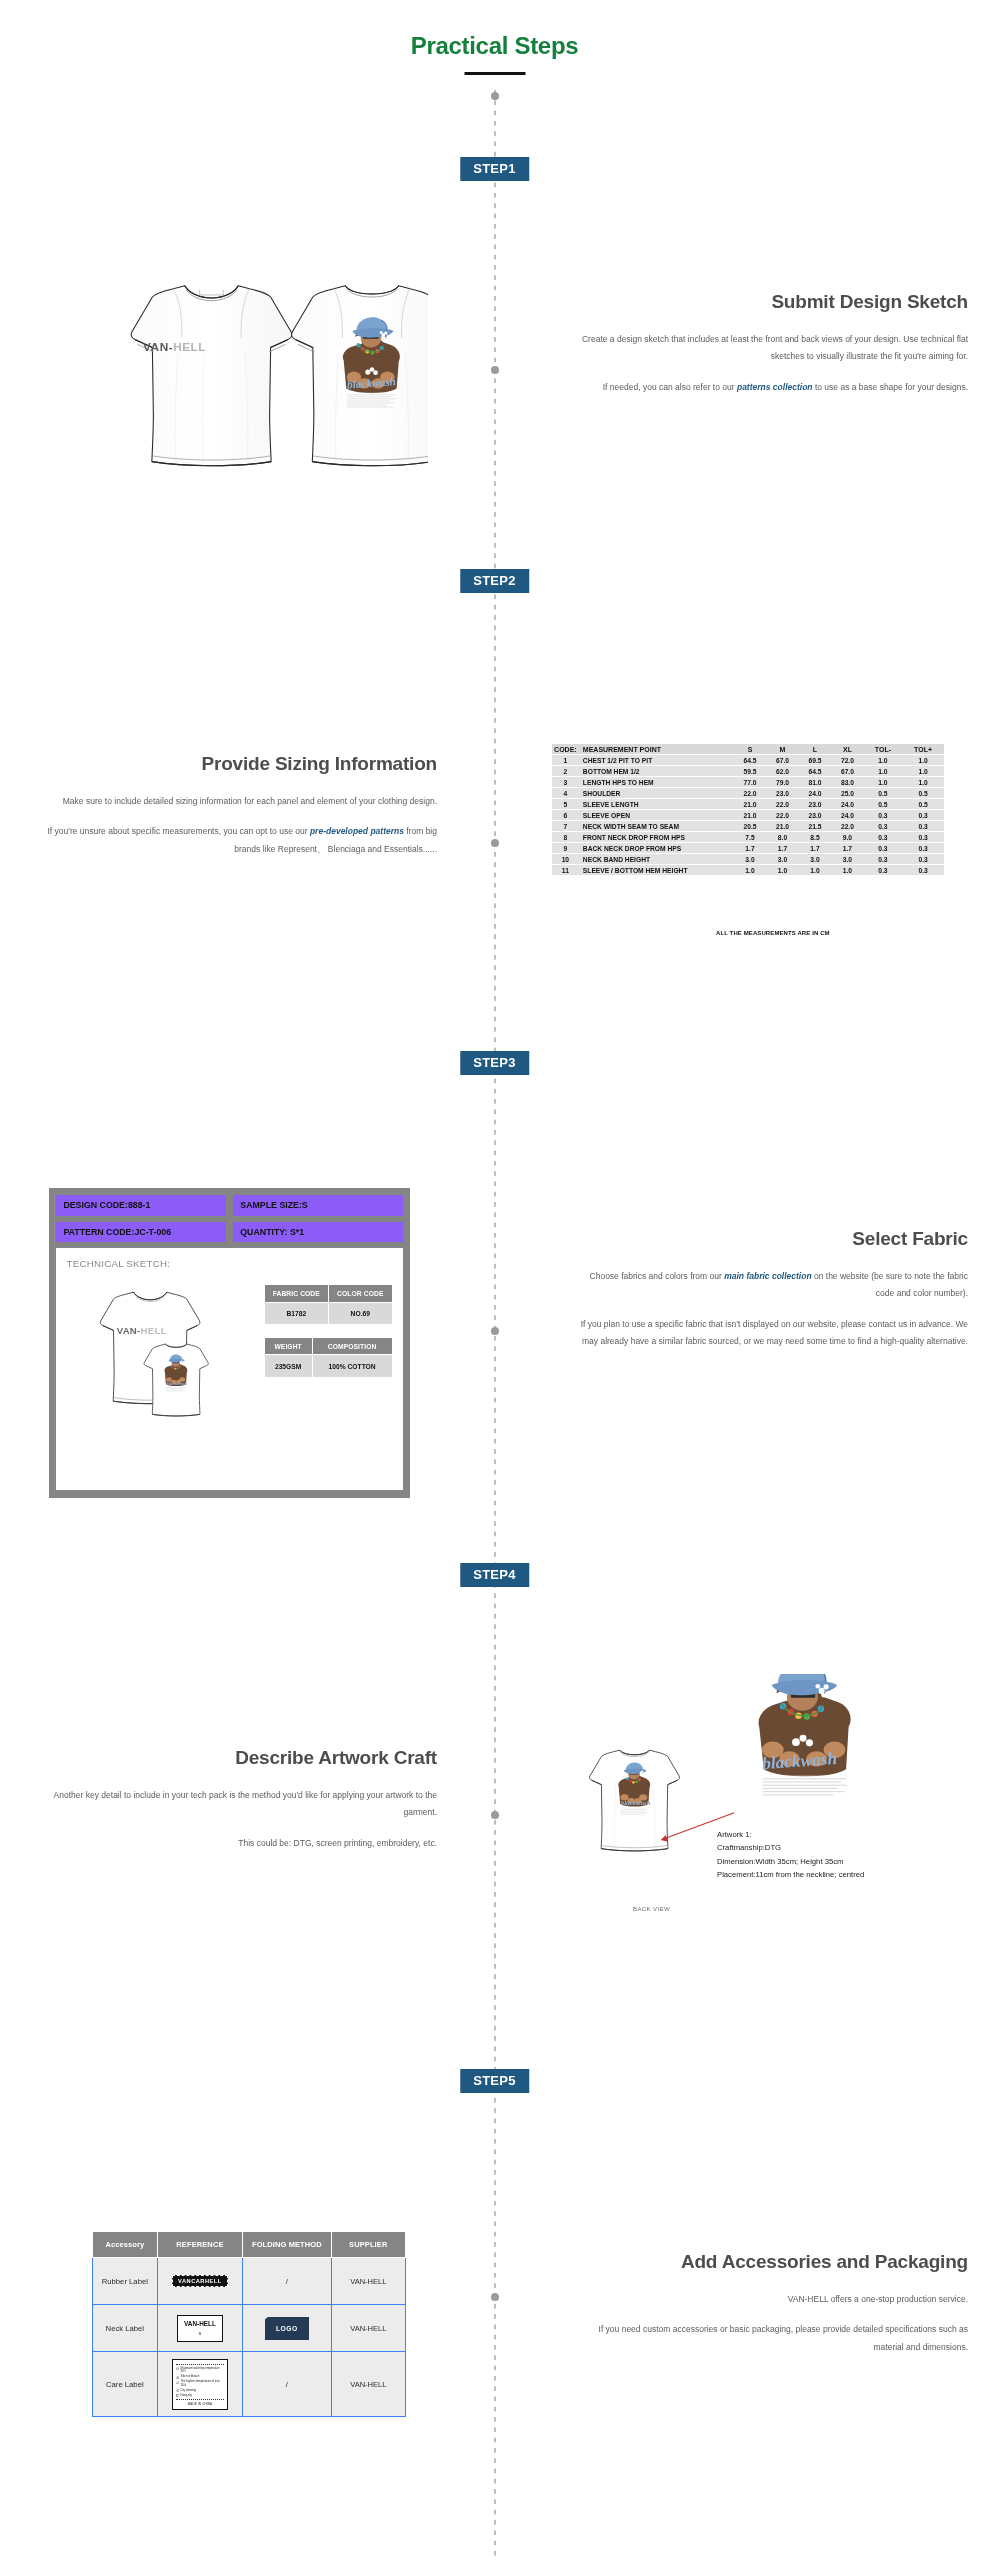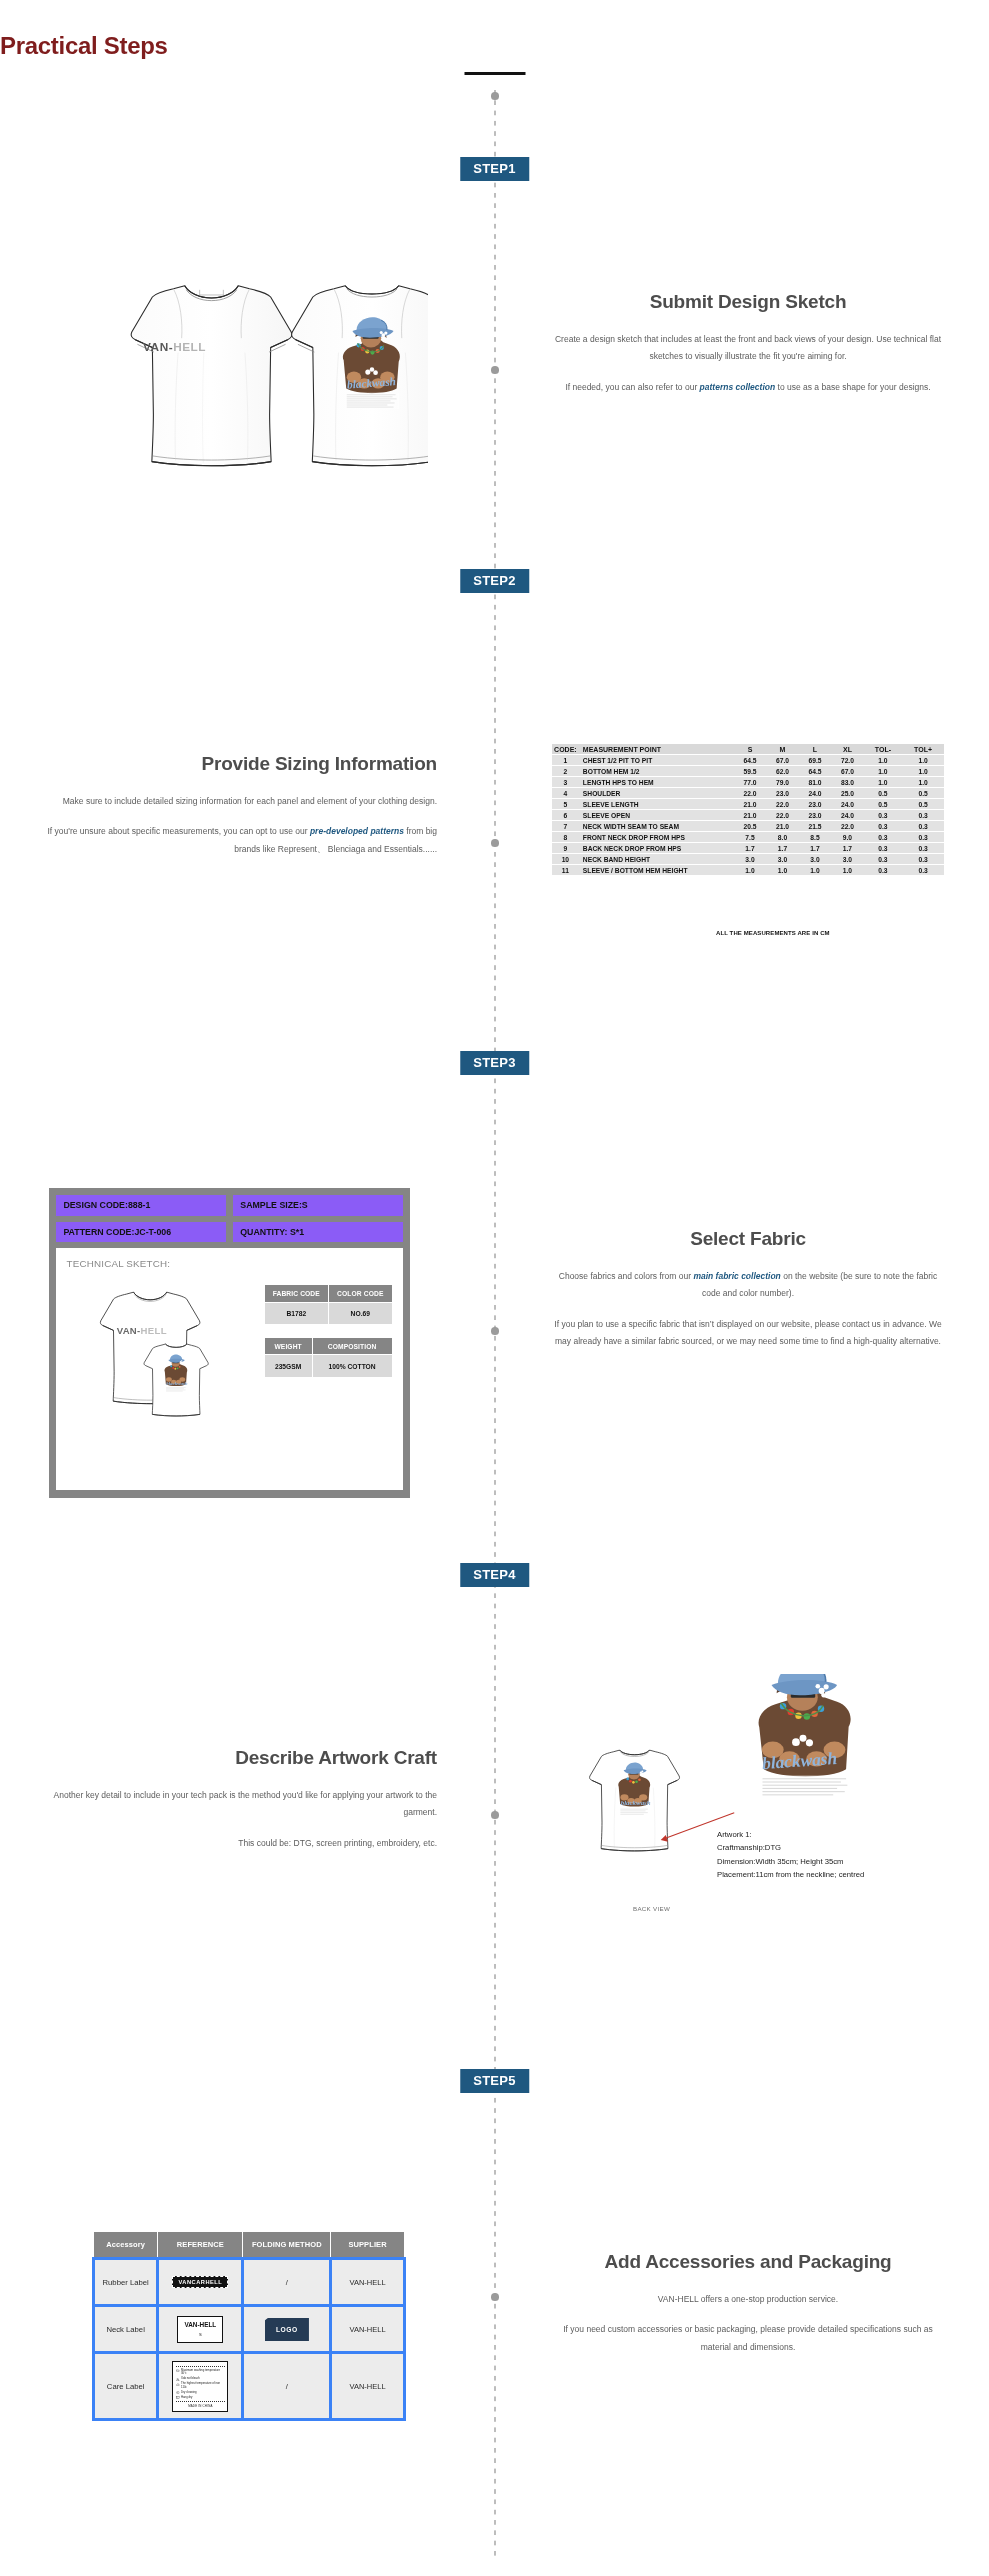--- a/index.html
+++ b/index.html
@@ -14,23 +14,24 @@
     width: 989px;
     height: 2576px;
     overflow: hidden;
     background: #fff;
   }
 
   
   .page-title {
     position: absolute;
     top: 32px; left: 0; width: 989px;
+    text-align: center;
     font-size: 24px;
     font-weight: 700;
-    color: #7f1d1d;
+    color: #15803d;
     letter-spacing: -0.3px;
   }
   .title-rule {
     position: absolute;
     top: 72px; left: 50%;
     transform: translateX(-50%);
     width: 61px; height: 2.6px;
     background: #111111;
   }
 
@@ -85,21 +86,21 @@
     margin-bottom: 13.4px;
   }
   .block p:last-child { margin-bottom: 0; }
   .lnk {
     color: #1f5880;
     font-style: italic;
     font-weight: 700;
     text-decoration: none;
     margin-top: 7px;
   }
-  .right-side { left: 552px; width: 392px; text-align: center; }
+  .right-side { left: 576px; width: 392px; text-align: right; }
   .left-side  { left: 45px;  width: 392px; text-align: right; }
 
   
   .garment-row { position: absolute; }
   .tee-label {
     position: absolute;
     font-weight: 700;
     letter-spacing: 1px;
     white-space: nowrap;
   }
@@ -223,21 +224,21 @@
     padding: 8.2px 3.1px;
     text-align: center;
     border: 1px solid #ffffff;
     letter-spacing: 0.1px;
   }
   .acc-table td {
     background: #ececec;
     color: #2a2a2a;
     padding: 6.2px 3.1px;
     text-align: center;
-    border: 3px solid #3b82f6;
+    border: 1px solid #3b82f6;
     height: 47px;
     vertical-align: middle;
   }
   .acc-name { font-size: 7.7px; }
   .rubber-chip {
     display: inline-block;
     background: #121212;
     border: 1px dashed #ffffff;
     color: #ffffff;
     font-size: 5.7px;

